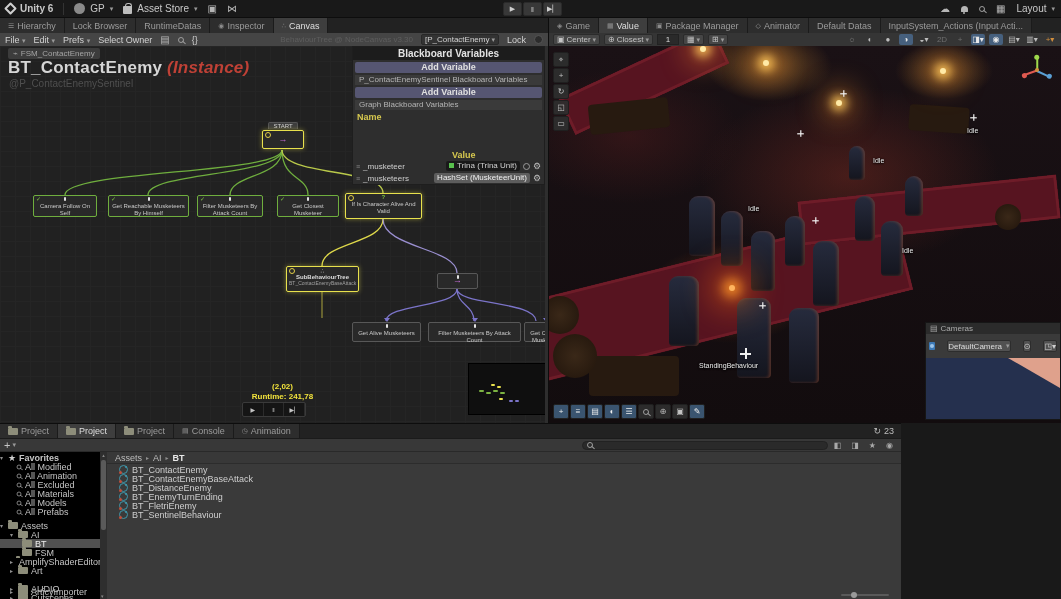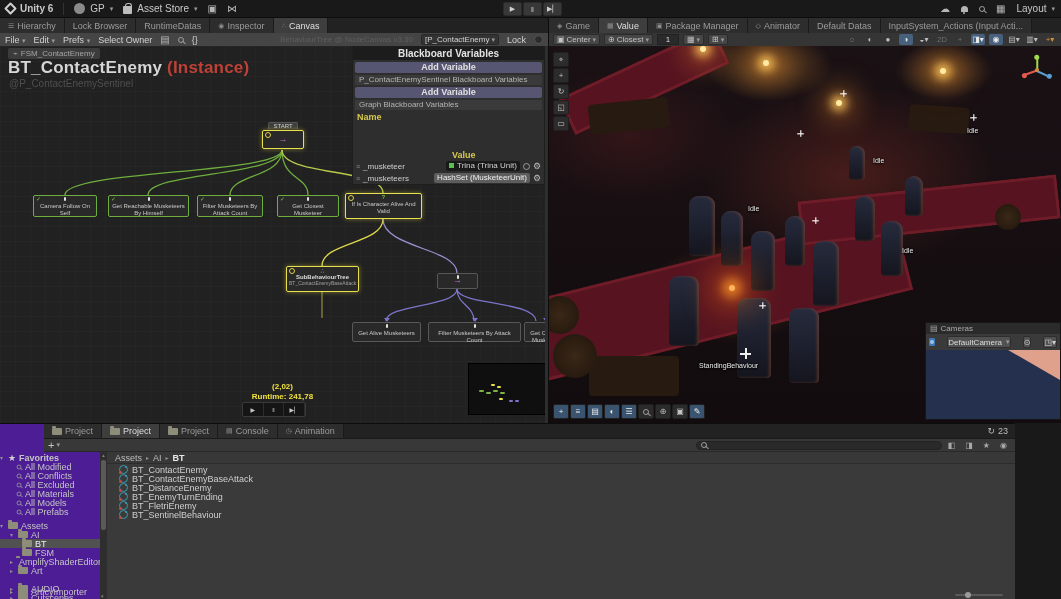--- a/index.html
+++ b/index.html
@@ -46,21 +46,21 @@
   .roundbtn { width:9px; height:9px; border-radius:50%; background:#2c2c2c; border:1px solid #555; }
 
   
   #canvas-area { flex:1; position:relative; background:#212121; overflow:hidden;
     background-image:linear-gradient(#252525 1px, transparent 1px), linear-gradient(90deg,#252525 1px, transparent 1px);
     background-size:15px 15px; }
   #edges { position:absolute; left:0; top:0; pointer-events:none; }
   .crumb-chip { position:absolute; left:8px; top:2px; background:#3c3c3c; border-radius:2px;
     padding:1px 5px; font-size:8px; color:#a5a5a5; display:flex; align-items:center; gap:3px; }
   .gtitle { position:absolute; left:8px; top:12px; font-size:17px; font-weight:bold; color:#d6d6d6; letter-spacing:.2px; }
-  .gtitle .inst { color:#bf4136; }
+  .gtitle .inst { color:#bf4136;font-style:italic; }
   .gowner { position:absolute; left:9px; top:32px; font-size:10px; color:#4f4f4f; }
 
   .gnode { position:absolute; background:#292929; border:1px solid #6fae3e; border-radius:2px;
     padding:7px 2px 2px; font-size:6px; line-height:1.15; color:#c9c9c9; text-align:center; }
   .gnode.sel { border-color:#e8e14d; box-shadow:0 0 5px rgba(232,225,77,.45); }
   .gnode.idle { border-color:#585858; }
   .nd-check { position:absolute; left:2px; top:0px; color:#7cc440; font-size:6px; }
   .nd-tick { position:absolute; top:1px; left:50%; margin-left:-1px; width:2px; height:4px; background:#e3e3e3; border-radius:1px; }
   .nd-arrow { position:absolute; top:-5px; left:50%; margin-left:-3px; width:0; height:0;
     border-left:3px solid transparent; border-right:3px solid transparent; border-top:4px solid #7b74c9; }
@@ -139,32 +139,32 @@
   .ov-col { position:absolute; left:4px; top:6px; display:flex; flex-direction:column; gap:1px; }
   .ov-row { position:absolute; left:4px; top:358px; display:flex; gap:1px; }
   .ovbtn { width:16px; height:15px; background:#2e2e2eee; border:1px solid #1f1f1f; border-radius:2px;
     display:flex; align-items:center; justify-content:center; font-size:8px; color:#c3c3c3; }
   .ovbtn.on { background:#3d5a77ee; color:#eee; }
 
   
   #cameras { position:absolute; left:376px; top:276px; width:136px; height:98px; background:#2b2b2b;
     border:1px solid #161616; display:flex; flex-direction:column; }
   #cam-head { height:11px; font-size:8px; color:#ababab; display:flex; align-items:center; gap:3px; padding:0 4px; }
-  #cam-ctrl { height:16px; background:#3a3a3a; display:flex; align-items:center; gap:12px; padding:0 3px; }
+  #cam-ctrl { height:24px; background:#3a3a3a; display:flex; align-items:center; gap:12px; padding:0 3px; }
   .cam-ic { width:11px; height:8px; background:#3b78b5; border-radius:1px; position:relative; }
   .cam-ic::after { content:""; position:absolute; right:1px; top:1.5px; width:4px; height:4px; border-radius:50%; background:#9cc4e8; }
   .cam-dd { flex:1; background:#515151; border:1px solid #2d2d2d; border-radius:2px; height:12px;
     font-size:8px; color:#dcdcdc; display:flex; align-items:center; justify-content:center; gap:4px; }
   .cam-btn { width:14px; height:12px; background:#515151; border:1px solid #2d2d2d; border-radius:2px;
     display:flex; align-items:center; justify-content:center; font-size:8px; color:#cfcfcf; }
   #cam-preview { flex:1; background:#25304e; position:relative; overflow:hidden; }
   #cam-tri { position:absolute; right:0; top:0; width:0; height:0; border-top:30px solid #dfa18c; border-left:52px solid transparent; }
 
   
-  #bottom { position:absolute; top:423px; left:0; width:1015px; height:176px; background:#4c1d95; border-top:1px solid #0d0d0d;padding-left:44px; }
+  #bottom { position:absolute; top:423px; left:0; width:901px; height:176px; background:#000000; border-top:1px solid #0d0d0d; }
   #bottom .tab-row { border-bottom:1px solid #1b1b1b; }
   .folder { width:10px; height:7px; background:#8d8d7a; border-radius:1px; position:relative; display:inline-block; }
   .folder::before { content:""; position:absolute; top:-2px; left:0; width:4px; height:2px; background:inherit; border-radius:1px 1px 0 0; }
   #bt-status { margin-left:auto; display:flex; align-items:center; gap:3px; padding:0 7px; color:#bdbdbd; font-size:9px; }
   #proj-toolbar { height:13px; background:#383838; border-bottom:1px solid #292929; display:flex; align-items:center; padding:0 4px; gap:2px; font-size:11px; color:#c5c5c5; }
   #proj-search { margin-left:auto; width:246px; height:9px; background:#2a2a2a; border:1px solid #222;
     border-radius:5px; display:flex; align-items:center; padding:0 4px; gap:3px; }
   #proj-search input { background:transparent; border:none; outline:none; color:#ddd; font-size:8px; width:200px; }
   .pt-ic { font-size:8px; color:#a9a9a9; padding:0 4px; }
   #proj-content { position:absolute; top:28px; left:0; right:0; bottom:0; display:flex; font-size:9px; }
@@ -612,21 +612,21 @@
             <span class="cr">▾</span>
             <span style="color:#d0d0d0">★</span>
             <b>Favorites</b>
           </div>
         <div class="trow" style="top:10px;padding-left:16px">
             <span class="mag smag"></span>
             <span>All Modified</span>
           </div>
         <div class="trow" style="top:19px;padding-left:16px">
             <span class="mag smag"></span>
-            <span>All Conflicts</span>
+            <span>All Animation</span>
           </div>
         <div class="trow" style="top:28px;padding-left:16px">
             <span class="mag smag"></span>
             <span>All Excluded</span>
           </div>
         <div class="trow" style="top:37px;padding-left:16px">
             <span class="mag smag"></span>
             <span>All Materials</span>
           </div>
         <div class="trow" style="top:46px;padding-left:16px">

